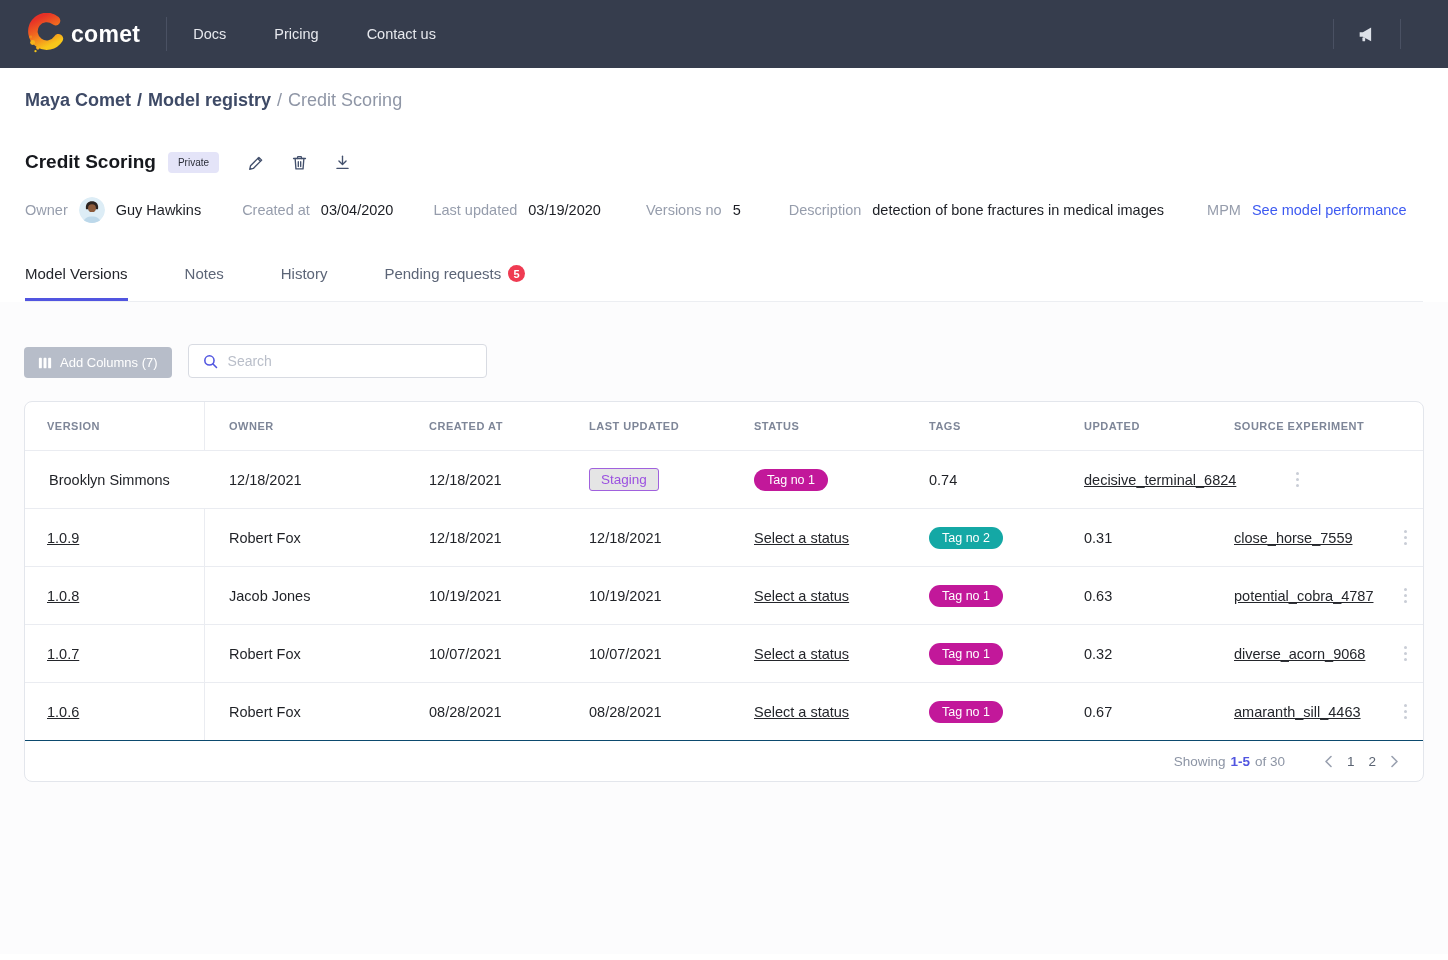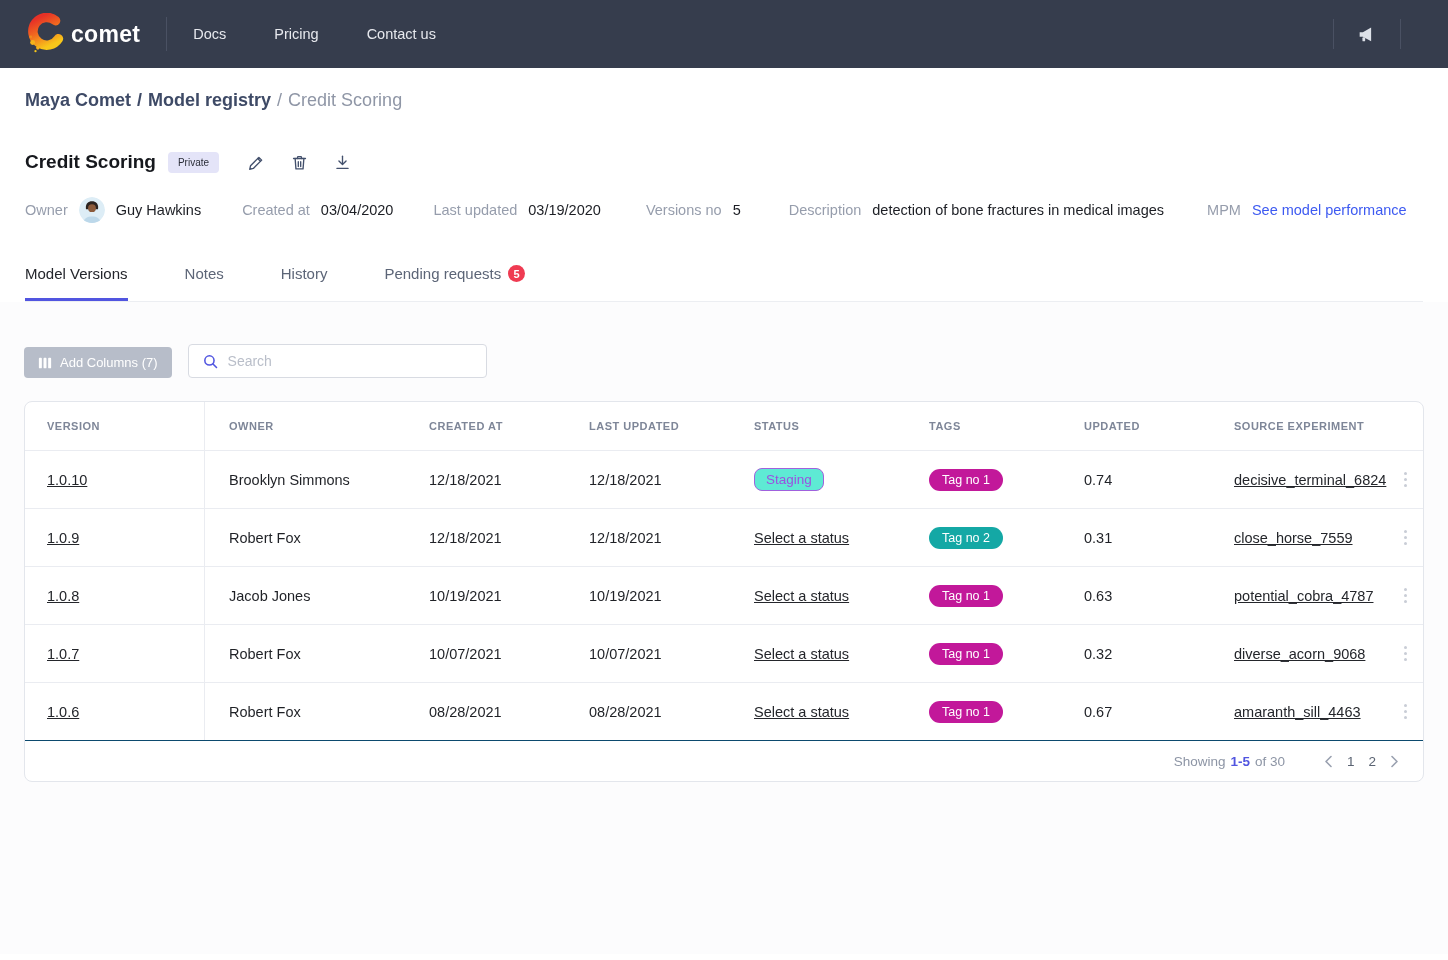--- a/index.html
+++ b/index.html
@@ -81,21 +81,21 @@
   .t-row { display: grid; grid-template-columns: 180px 200px 160px 165px 175px 155px 150px 175px 40px; align-items: center; }
   .t-head { height: 48px; }
   .t-head .t-cell { font-size: 11px; font-weight: bold; color: #7e8698; letter-spacing: 0.5px; cursor: pointer; }
   .t-cell { padding-left: 24px; }
   .t-cell.version-cell { padding-left: 22px; align-self: stretch; display: flex; align-items: center; border-right: 1px solid #eaecf1; }
   .t-head .t-cell.version-cell { border-right: 1px solid #eaecf1; }
   .t-body-row { height: 58px; border-top: 1px solid #eaecf1; font-size: 14.5px; color: #1f2126; }
   .version-link, .source-link, .status-link { color: #24262b; text-decoration: underline; cursor: pointer; }
   .status-badge {
     display: inline-block; border: 1px solid #a061dd; color: #9b51e0; font-size: 13.5px;
-    border-radius: 8px; padding: 3px 11px; cursor: pointer; background: #5eead4;
+    border-radius: 3px; padding: 3px 11px; cursor: pointer; background: #e5e5e5;
   }
   .tag-pill { display: inline-block; color: #fff; font-size: 12.5px; border-radius: 12px; padding: 4px 13px; }
   .tag-pink { background: #c2189a; }
   .tag-teal { background: #14a8a5; }
   .row-menu { display: flex; flex-direction: column; gap: 3px; align-items: center; cursor: pointer; padding-left: 0; justify-self: center; }
   .row-menu i { width: 3px; height: 3px; border-radius: 50%; background: #c9cdd6; }
 
   
   .t-footer {
     height: 41px; border-top: 1px solid #0c4a6e; display: flex; align-items: center;
@@ -275,23 +275,20 @@
       <div class="t-cell">CREATED AT</div>
       <div class="t-cell">LAST UPDATED</div>
       <div class="t-cell">STATUS</div>
       <div class="t-cell">TAGS</div>
       <div class="t-cell">UPDATED</div>
       <div class="t-cell">SOURCE EXPERIMENT</div>
       <div class="t-cell" style="padding-left:0;"></div>
     </div>
 
     <div class="t-row t-body-row">
-      <div class="t-cell version-cell">
-          <a class="version-link">1.0.10</a>
-        </div>
       <div class="t-cell">Brooklyn Simmons</div>
       <div class="t-cell">12/18/2021</div>
       <div class="t-cell">12/18/2021</div>
       <div class="t-cell"><span class="status-badge">Staging</span></div>
       <div class="t-cell"><span class="tag-pill tag-pink">Tag no 1</span></div>
       <div class="t-cell">0.74</div>
       <div class="t-cell"><a class="source-link">decisive_terminal_6824</a></div>
       <div class="row-menu">
           <i></i>
           <i></i>

